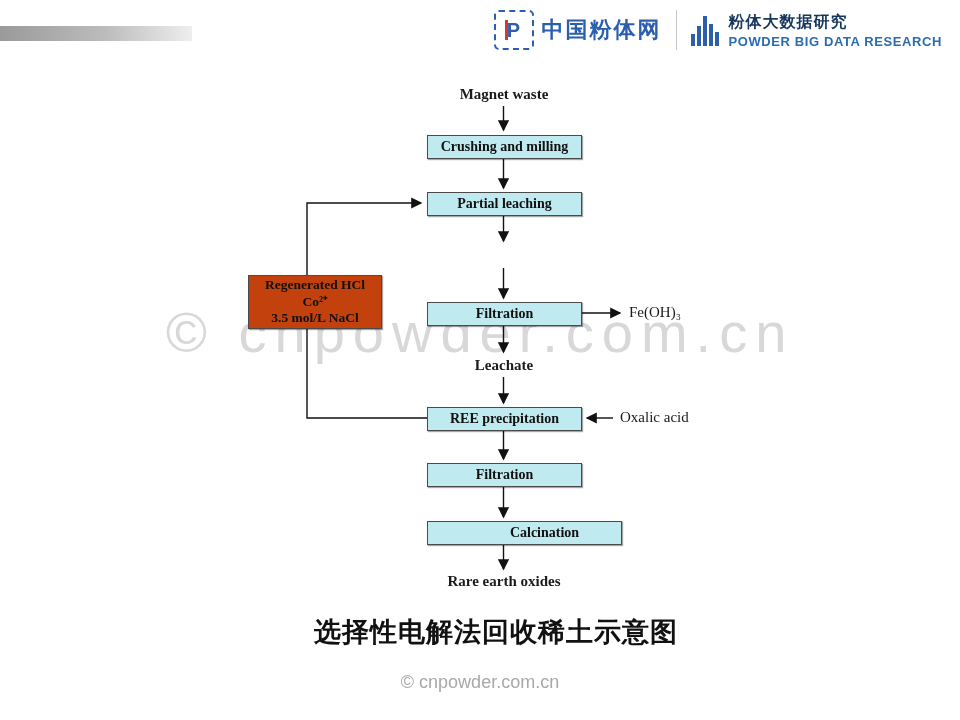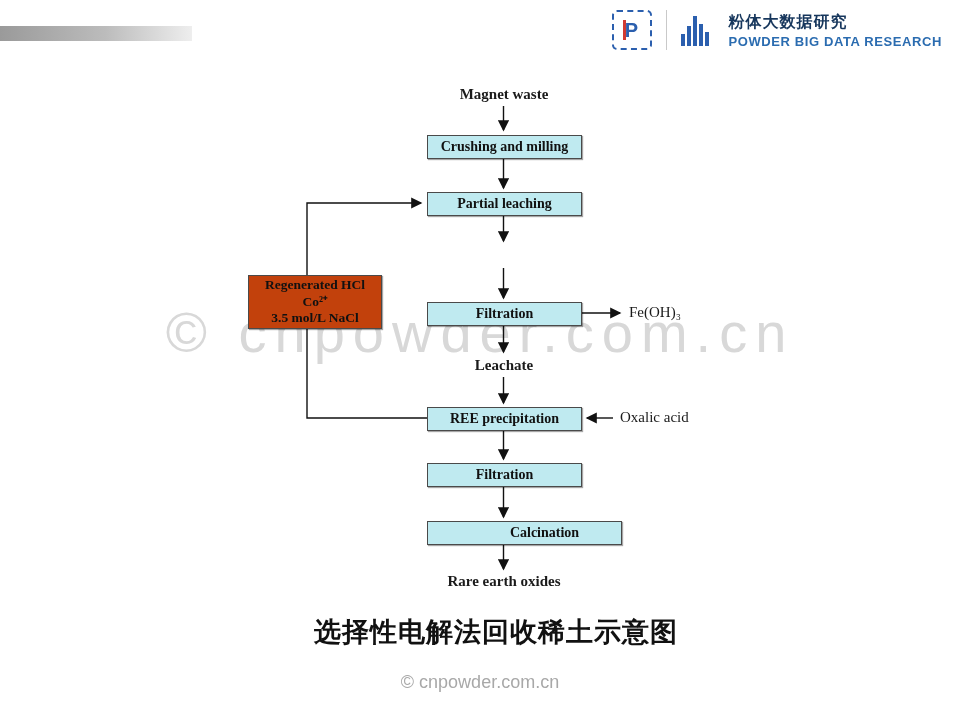--- a/index.html
+++ b/index.html
@@ -12,21 +12,21 @@
 
   
   .header{position:absolute;top:10px;right:18px;display:flex;align-items:center;gap:14px;}
   .logo1{display:flex;align-items:center;gap:8px;}
   .logo1-icon{width:36px;height:36px;border:2px dashed #2b5fae;border-radius:5px;
               display:flex;align-items:center;justify-content:center;
               color:#2b5fae;font-weight:bold;font-size:20px;position:relative;}
   .logo1-icon::before{content:"";position:absolute;left:9px;top:8px;width:3px;height:20px;background:#d03a33;}
   .logo1-text{color:#2b5fae;font-size:22px;font-weight:bold;letter-spacing:2px;}
   .header-divider{width:1px;height:40px;background:#c9c9c9;}
-  .logo2{display:flex;align-items:flex-start;gap:20px;}
+  .logo2{display:flex;align-items:flex-start;gap:10px;}
   .logo2-icon{display:flex;align-items:flex-end;gap:2px;height:34px;padding-top:2px;}
   .logo2-icon i{display:block;width:4px;background:#2b5fae;}
   .logo2-icon .b1{height:12px;} .logo2-icon .b2{height:20px;} .logo2-icon .b3{height:30px;}
   .logo2-icon .b4{height:22px;} .logo2-icon .b5{height:14px;}
   .logo2-texts{display:flex;flex-direction:column;line-height:1.15;padding-top:3px;}
   .logo2-title{color:#16365c;font-size:16px;font-weight:bold;letter-spacing:1px;}
   .logo2-sub{color:#2b6cb0;font-size:13px;letter-spacing:0.6px;margin-top:3px;font-weight:bold;}
 
   
   .watermark{position:absolute;left:50%;top:300px;transform:translateX(-50%);
@@ -58,20 +58,21 @@
 </head>
 <body>
 
 <div class="page">
 
   <div class="top-bar"></div>
 
   <div class="header">
     <div class="logo1">
       <div class="logo1-icon">P</div>
+      <span class="logo1-text">中国粉体网</span>
     </div>
     <div class="header-divider"></div>
     <div class="logo2">
       <div class="logo2-icon">
         <i class="b1"></i>
           <i class="b2"></i>
           <i class="b3"></i>
           <i class="b4"></i>
           <i class="b5"></i>
       </div>

